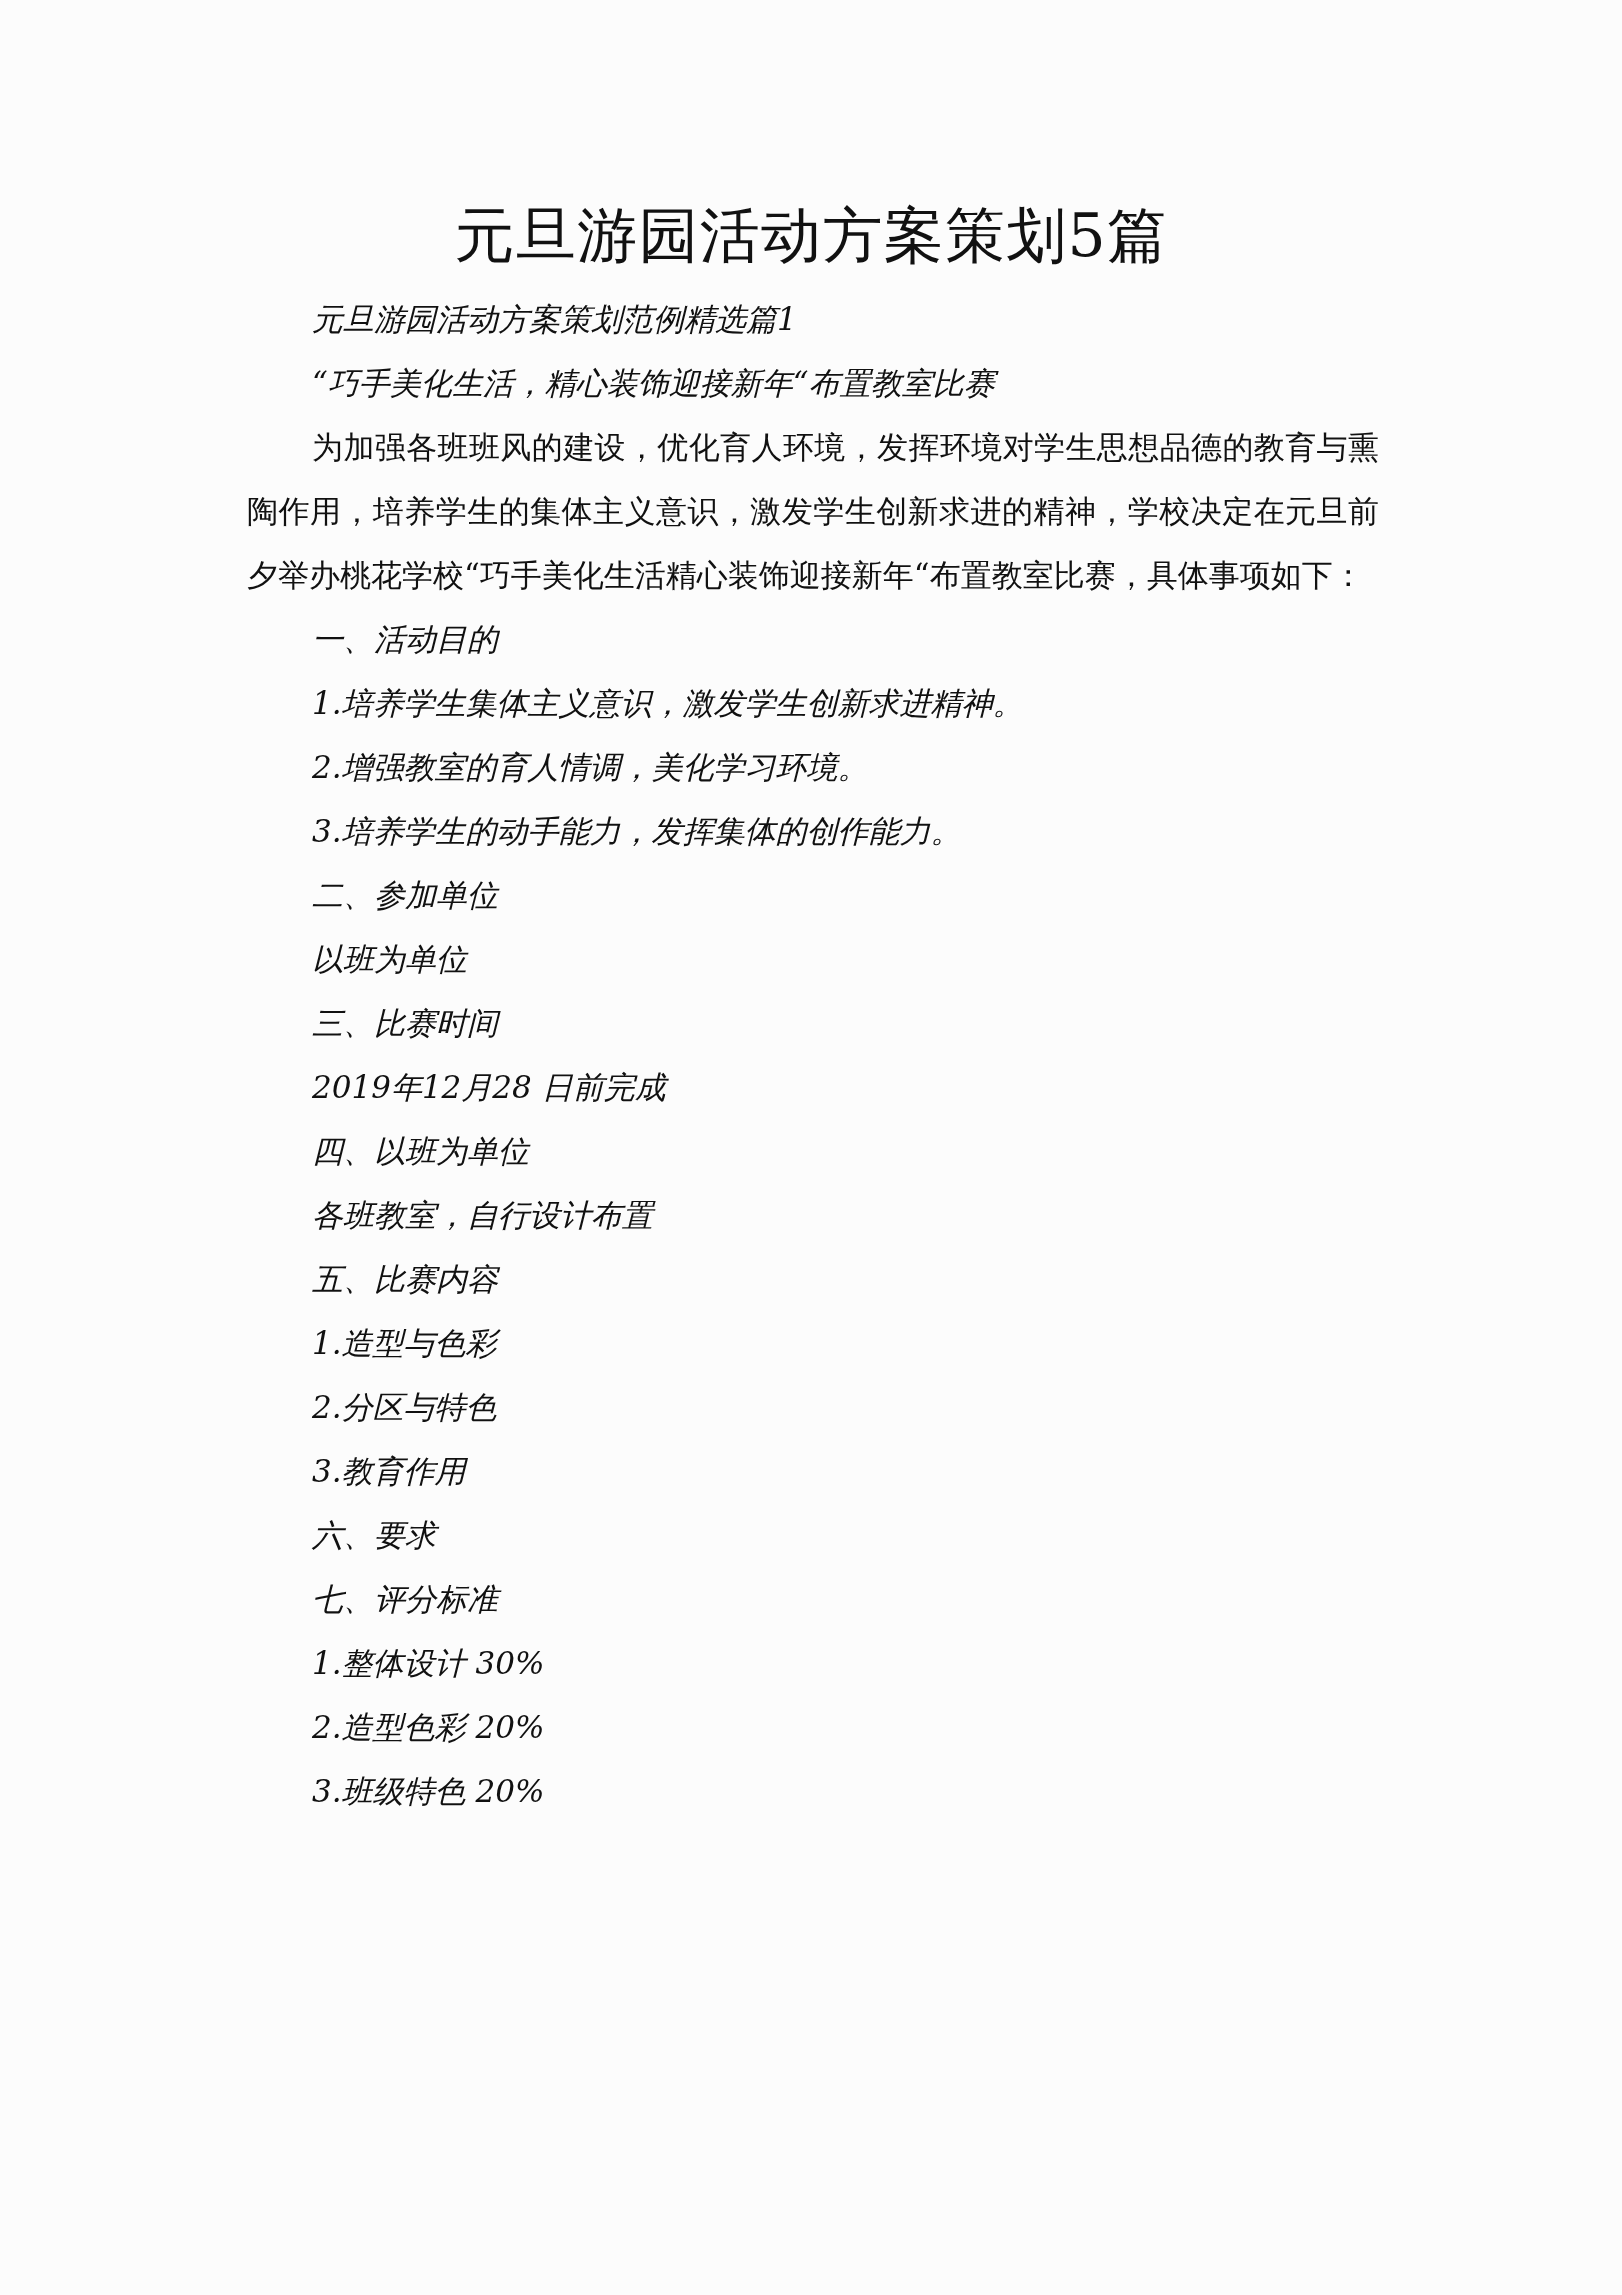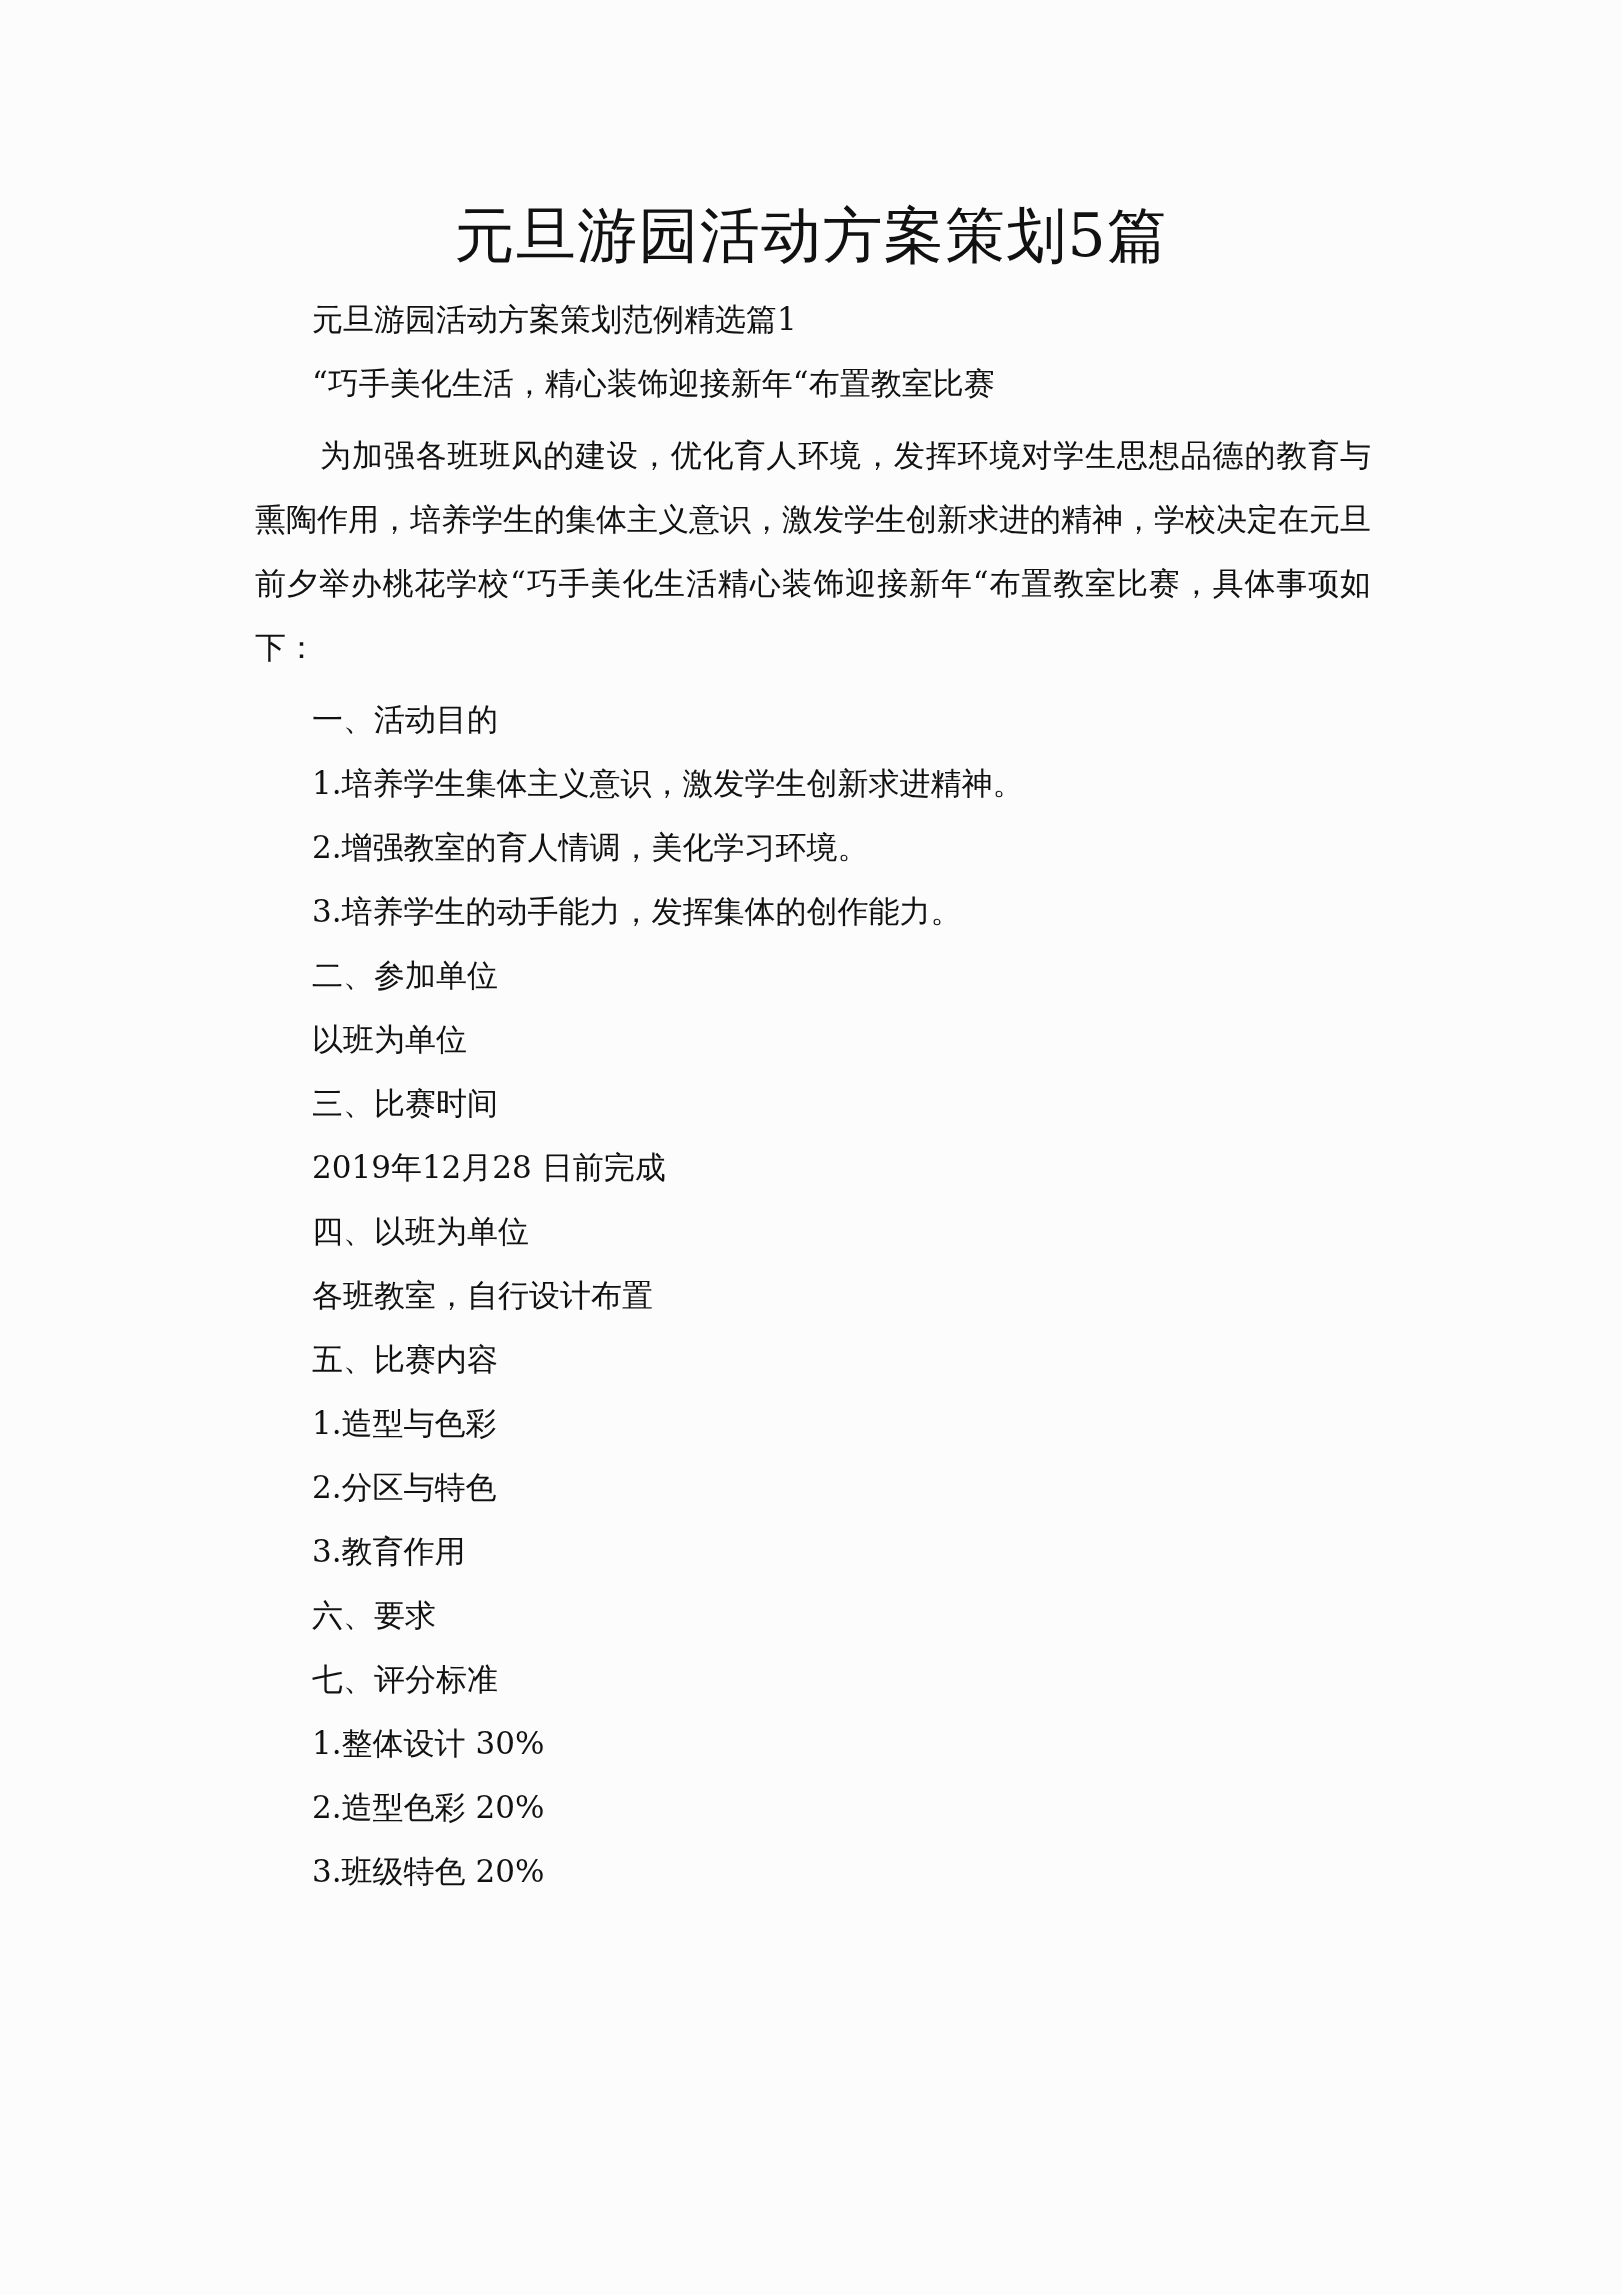--- a/index.html
+++ b/index.html
@@ -42,23 +42,24 @@
       font-size: 31px;
       line-height: 64px;
     }
     .line {
       margin: 0;
       padding: 0;
       white-space: nowrap;
     }
     .indent {
       padding-left: 65px;
+      font-style: italic;
     }
     .para {
-      margin: 8px;
+      margin: 0;
       padding: 0;
       text-indent: 65px;
       text-align: justify;
       text-align-last: left;
       white-space: normal;
     }
   </style>
 </head>
 <body>
 

